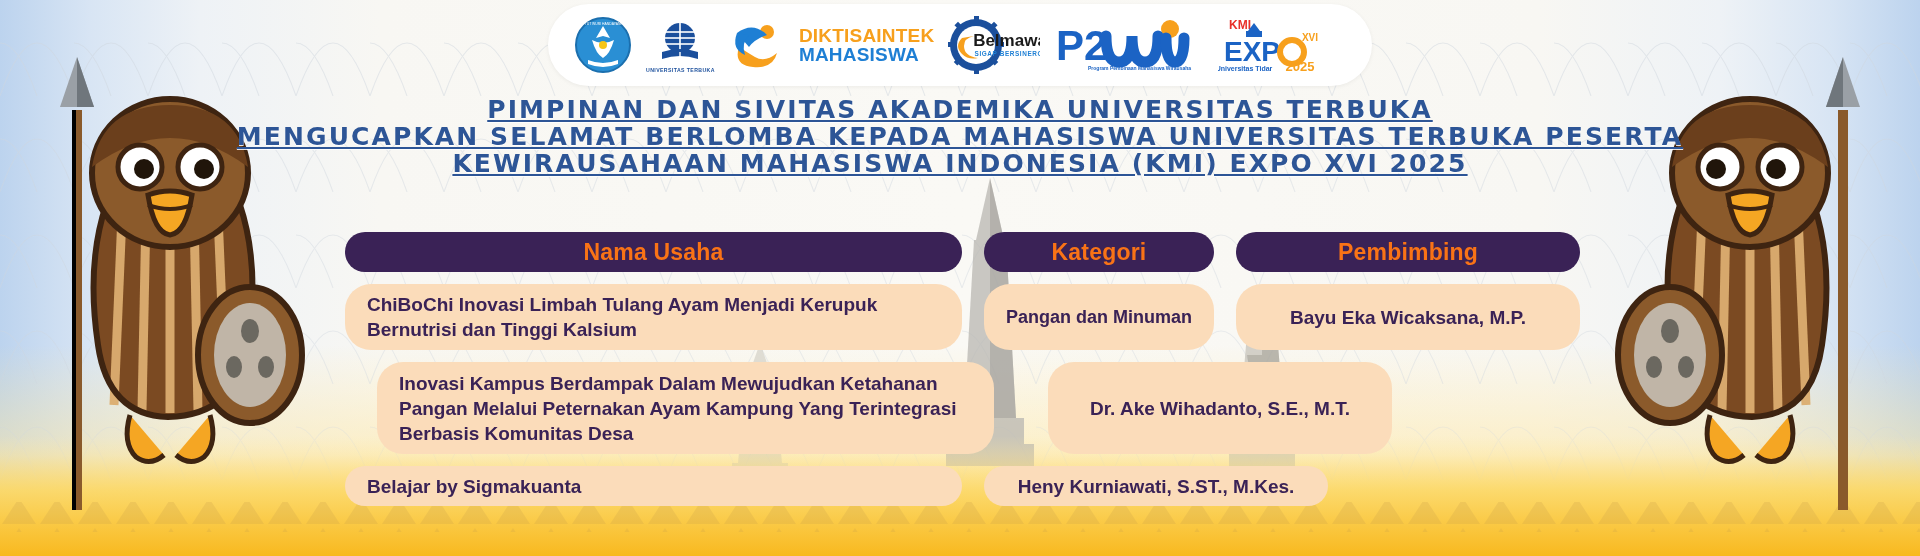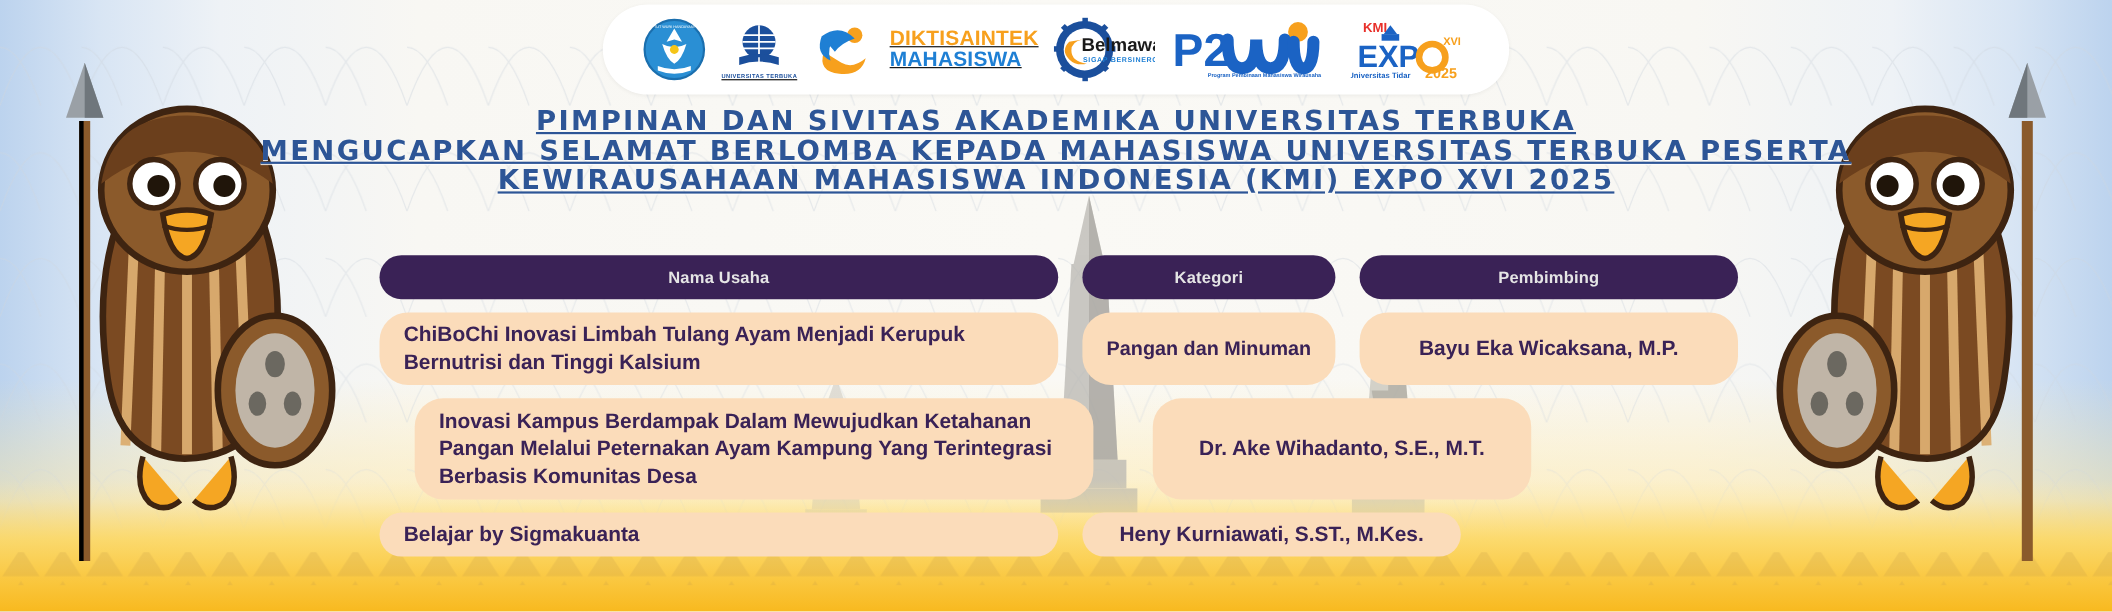--- a/index.html
+++ b/index.html
@@ -43,25 +43,24 @@
 
   
   #logo-bar {
     position:absolute;
     left:548px; top:4px;
     width:824px; height:82px;
     background:#ffffff;
     border-radius:44px;
     display:flex;
     align-items:center;
-    justify-content:center;
+    justify-content:flex-start;
     gap:14px;
     padding:0 26px;
     box-shadow:0 1px 4px rgba(0,0,0,.06);
-    text-decoration:underline;
   }
   .logo { flex:0 0 auto; display:flex; align-items:center; }
 
   
   #headline {
     position:absolute;
     left:0; right:0; top:96px;
     text-align:center;
     color:#2d5596;
     font-family:"DejaVu Sans", sans-serif;
@@ -85,24 +84,24 @@
   .row { display:flex; gap:22px; margin-bottom:12px; align-items:stretch; }
   .row:last-child { margin-bottom:0; }
 
   .cell { border-radius:26px; display:flex; align-items:center; }
   .c-nama { width:617px; }
   .c-kat  { width:230px; }
   .c-pemb { width:344px; }
 
   .hdr .cell {
     background:#3a2256;
-    color:#e5e5e5;
+    color:#f97316;
     height:40px;
     justify-content:center;
-    font-size:15px;
+    font-size:23px;
     font-weight:600;
     letter-spacing:.2px;
   }
 
   .body .cell {
     background:#fbdcba;
     color:#3a2256;
     font-weight:700;
     font-size:19px;
     line-height:25px;

